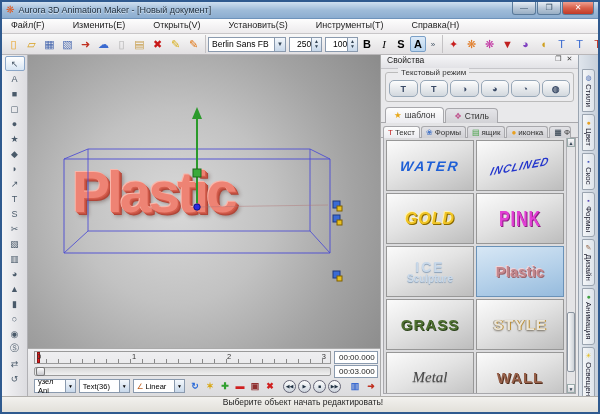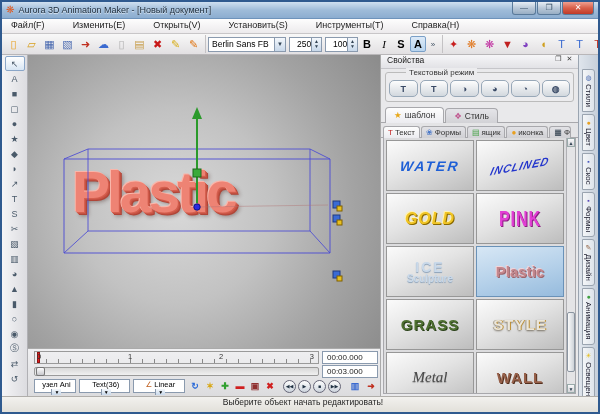--- a/index.html
+++ b/index.html
@@ -48,35 +48,35 @@
     text-shadow:-1px -1px 0 #f9b6aa, 1px 1px 0 #d55f4e, 2px 2px 0 #c55243, 3px 3px 0 #b04537, 4px 4px 4px rgba(50,15,10,.4); }
   .wiresvg { position:absolute; left:0; top:0; }
 
   
   .timeline { height:48px; background:linear-gradient(#f0f0f2,#dcdcde); border-top:1px solid #aaa; padding:2px 2px 1px 6px; display:flex; flex-direction:column; gap:1px; }
   .tl-row { display:flex; align-items:center; gap:3px; }
   .ruler { position:relative; flex:1; height:13px; background:linear-gradient(#fcfcfc,#e8e8e8); border:1px solid #9a9a9a;
     background-image:repeating-linear-gradient(90deg, transparent 0, transparent 11px, #888 11px, #888 12px); background-size:100% 4px; background-position:0 bottom; background-repeat:no-repeat; }
   .ruler .nums { position:absolute; inset:0 4px 0 2px; display:flex; justify-content:space-between; font-size:7.5px; color:#333; }
   .playhead { position:absolute; left:2px; top:0; width:3px; height:11px; background:#e02020; border:1px solid #901010; }
-  .timefield { width:56px; height:13px; background:#fff; border:1px solid #8a9aae; font-size:8px; display:flex; align-items:center; padding-left:4px; color:#222; }
+  .timefield { width:44px; height:13px; background:#fff; border:1px solid #8a9aae; font-size:8px; display:flex; align-items:center; padding-left:4px; color:#222; }
   .slidertrack { flex:1; height:9px; border:1px solid #9a9a9a; background:linear-gradient(#d8d8d8,#f0f0f0); position:relative; border-radius:2px; }
   .sliderthumb { position:absolute; left:1px; top:-1px; width:9px; height:9px; background:linear-gradient(#fdfdfd,#c8c8cc); border:1px solid #777; border-radius:2px; }
-  .tl-combo { display:flex; align-items:center; height:14px; background:#fff; border:1px solid #8a9aae; font-size:7.5px; padding-left:3px; justify-content:space-between;flex-direction:column; }
+  .tl-combo { display:flex; align-items:center; height:14px; background:#fff; border:1px solid #8a9aae; font-size:7.5px; padding-left:3px; justify-content:space-between; }
   .tl-combo .dd { width:10px; height:12px; background:linear-gradient(#f4f8fc,#c8d8ea); border-left:1px solid #8a9aae; font-size:5px; display:flex; align-items:center; justify-content:center; }
   .tlbtn { width:14px; height:14px; font-size:9px; display:flex; align-items:center; justify-content:center; font-weight:bold; }
   .pbtn { width:13px; height:13px; border-radius:50%; border:1px solid #667; background:linear-gradient(#fdfdfd,#cdd4dd); font-size:5px; display:flex; align-items:center; justify-content:center; color:#234; }
 
   
   .rightpanel { width:198px; background:#e9e9eb; border-left:1px solid #aaa; display:flex; flex-direction:column; font-size:8.5px; }
   .rp-header { height:14px; display:flex; align-items:flex-start; padding:0 3px 0 6px; color:#222; background:linear-gradient(#f6f6f8,#e2e2e6); border-bottom:1px solid #c6c6ca; }
   .rp-header .sp { flex:1; }
   .rp-hbtn { width:11px; text-align:center; font-size:7px; color:#444; }
   .modebox { margin:3px 4px 2px 4px; border:1px solid #bbb; border-radius:3px; position:relative; padding:7px 3px 4px 3px; background:#ececee; }
-  .modebox .boxlabel { position:absolute; top:-5px; left:20px; background:#ececee; padding:0 3px; font-size:8px; color:#333; }
+  .modebox .boxlabel { position:absolute; top:-5px; left:12px; background:#ececee; padding:0 3px; font-size:8px; color:#333; }
   .modebtns { display:flex; gap:2px; justify-content:space-between; }
   .modebtn { flex:1; height:17px; border:1px solid #98a8b8; border-radius:5px; background:linear-gradient(#fdfdfd,#d2d8de); display:flex; align-items:center; justify-content:center; font-size:9px; font-weight:bold; color:#3a4a66; }
   .tabsrow { display:flex; align-items:flex-end; padding:2px 4px 0 4px; gap:1px; border-bottom:1px solid #a8a8ac; }
   .tab { display:flex; align-items:center; gap:3px; padding:2px 8px; border:1px solid #a8a8ac; border-bottom:none; border-radius:4px 4px 0 0; background:linear-gradient(#e4e4e8,#d2d2d6); color:#333; position:relative; top:1px; }
   .tab.active { background:linear-gradient(#fdfdfd,#ececf0); padding-bottom:3px; }
   .subtabsrow { display:flex; align-items:flex-end; padding:2px 2px 0 2px; gap:1px; border-bottom:1px solid #a8a8ac; background:#e4e4e6; }
   .subtab { display:flex; align-items:center; gap:2px; padding:1px 4px; border:1px solid #a8a8ac; border-bottom:none; border-radius:3px 3px 0 0; background:linear-gradient(#e2e2e6,#d0d0d4); white-space:nowrap; overflow:hidden; color:#333; position:relative; top:1px; font-size:8px; }
   .subtab.active { background:linear-gradient(#fdfdfd,#ececf0); }
   .subtab:last-child { max-width:22px; }
   .gridwrap { flex:1; display:flex; min-height:0; background:#dcdcde; border:1px solid #a8a8ac; border-top:none; margin:0 2px 2px 2px; }

